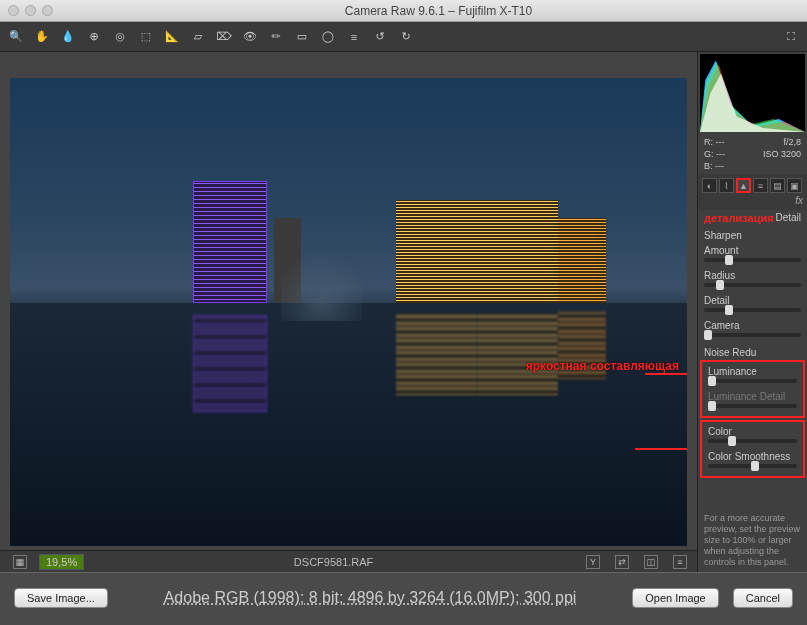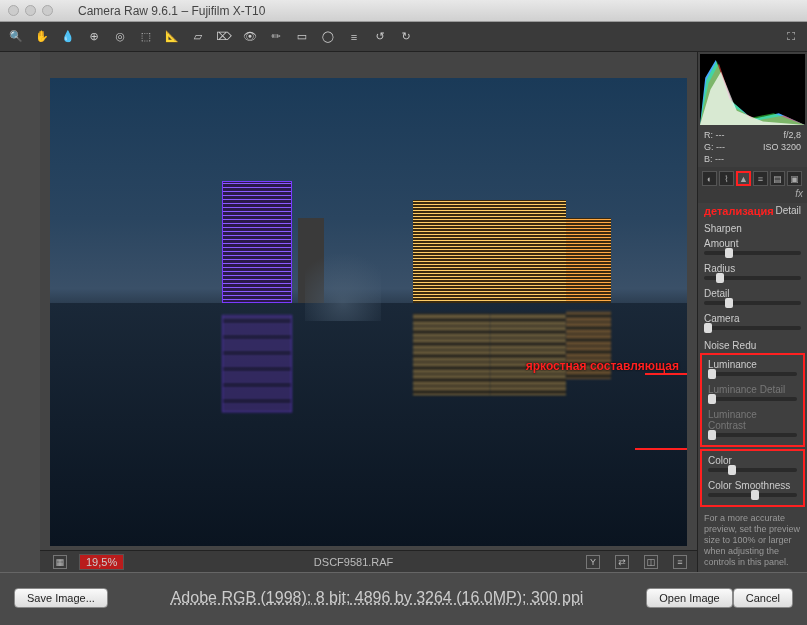--- a/index.html
+++ b/index.html
@@ -1,46 +1,46 @@
 <!DOCTYPE html>
 <html><head>
 <meta charset="utf-8">
 <style>
 * { margin: 0; padding: 0; box-sizing: border-box; font-family: "Lucida Grande", Arial, sans-serif; }
 body { background: #4a4a4a; width: 807px; height: 625px; overflow: hidden; color: #ccc; font-size: 11px; }
 
 .titlebar { height: 22px; background: linear-gradient(#e8e8e8,#d0d0d0); display: flex; align-items: center; padding: 0 8px; border-bottom: 1px solid #999; }
 .traffic { display: flex; gap: 6px; }
 .traffic span { width: 11px; height: 11px; border-radius: 50%; background: #ccc; border: 1px solid #aaa; }
-.titlebar .title { flex: 1; text-align: left; color: #444; font-size: 12px; padding-left: 25px; }
+.titlebar .title { flex: 1; text-align: center; color: #444; font-size: 12px; padding-left: 25px; }
 
 .toolbar { height: 30px; background: #3a3a3a; display: flex; align-items: center; padding: 0 8px; gap: 10px; border-bottom: 1px solid #222; }
 .toolbar .tool { width: 16px; height: 16px; color: #ccc; display: flex; align-items: center; justify-content: center; cursor: pointer; }
 .toolbar .spacer { flex: 1; }
 
 .main { display: flex; height: 520px; }
-.viewer { flex: 1; background: #444; display: flex; flex-direction: column; position: relative; margin-left: 40px; }
+.viewer { flex: 1; background: #444; display: flex; flex-direction: column; position: relative; }
 .canvas-wrap { flex: 1; padding: 26px 10px 4px 10px; position: relative; }
 .canvas { width: 100%; height: 100%; background: linear-gradient(#1a3a58 0%, #2a4560 30%, #3a5068 45%, #0e1620 55%, #0a1018 100%); position: relative; overflow: hidden; }
 .building { position: absolute; bottom: 52%; background: #222; }
 .b1 { left: 27%; width: 11%; height: 26%; box-shadow: inset 0 0 0 1px #7a3aff; background: repeating-linear-gradient(0deg,#2a1a4a,#2a1a4a 3px,#8a5aff 3px,#8a5aff 4px); }
 .b2 { left: 39%; width: 4%; height: 18%; background: #3a3a3a; }
 .b3 { left: 57%; width: 12%; height: 22%; background: repeating-linear-gradient(0deg,#3a2a10,#3a2a10 2px,#ffcc66 2px,#ffcc66 3px); }
 .b4 { left: 69%; width: 12%; height: 22%; background: repeating-linear-gradient(0deg,#3a2a10,#3a2a10 2px,#ffcc66 2px,#ffcc66 3px); }
 .b5 { left: 81%; width: 7%; height: 18%; background: repeating-linear-gradient(0deg,#3a2a10,#3a2a10 2px,#ffaa44 2px,#ffaa44 3px); }
 .water { position: absolute; left:0; right:0; bottom:0; height:52%; background: linear-gradient(#1a2838,#0a1420); }
 .refl { position: absolute; top: 48%; transform: scaleY(-0.8); opacity: 0.55; filter: blur(1px); }
 .splash { position: absolute; left: 40%; bottom: 48%; width: 12%; height: 20%; background: radial-gradient(circle at 50% 80%, rgba(80,100,120,.6), transparent 60%); }
 
 .annot { position: absolute; color: #ff2020; font-size: 12px; font-weight: bold; text-shadow: 0 0 2px #000; }
 .arrow-r { position: absolute; height: 2px; background: #ff2020; }
 .arrow-r::after { content:""; position:absolute; right:-6px; top:-4px; border: 5px solid transparent; border-left: 8px solid #ff2020; }
 
 .viewer-footer { height: 22px; background: #3a3a3a; display: flex; align-items: center; padding: 0 10px; gap: 12px; border-top: 1px solid #222; font-size: 11px; }
-.viewer-footer .zoom-box { background: #b91c1c; padding: 1px 6px; border: 1px solid #555; }
+.viewer-footer .zoom-box { background: #4d7c0f; padding: 1px 6px; border: 1px solid #555; }
 .viewer-footer .filename { flex: 1; text-align: center; color: #bbb; }
 .viewer-footer .mini-icon { width: 14px; height: 14px; border: 1px solid #777; font-size: 9px; display: inline-flex; align-items: center; justify-content: center; color: #bbb; margin-left: 3px; }
 
 .sidebar { width: 110px; background: #3f3f3f; border-left: 1px solid #222; display: flex; flex-direction: column; font-size: 10px; overflow: hidden; }
 .histo { height: 78px; background: #000; position: relative; margin: 2px; }
 .histo svg { width: 100%; height: 100%; }
 .readout { padding: 2px 6px; font-size: 9px; line-height: 12px; display: flex; }
 .readout .rgb { flex: 1; }
 .readout .exif { text-align: right; }
 
@@ -57,21 +57,21 @@
 .slider-row { padding: 2px 6px 6px; }
 .slider-row .lbl { font-size: 10px; color: #ccc; margin-bottom: 2px; }
 .slider-row.dim .lbl { color: #777; }
 .slider-track { height: 4px; background: #2a2a2a; border-radius: 2px; position: relative; }
 .slider-thumb { position: absolute; top: -3px; width: 8px; height: 10px; background: #ddd; border-radius: 2px; }
 
 .red-box { border: 2px solid #ff2020; margin: 0 2px 2px; padding: 2px 0; }
 
 .hint { padding: 4px 6px; font-size: 9px; color: #999; line-height: 11px; margin-top: auto; }
 
-.bottombar { height: 50px; background: #4a4a4a; display: flex; align-items: center; padding: 0 14px; gap: 0; border-top: 1px solid #666; }
+.bottombar { height: 50px; background: #4a4a4a; display: flex; align-items: center; padding: 0 14px; gap: 14px; border-top: 1px solid #666; }
 .btn { background: linear-gradient(#fafafa,#ddd); color: #222; border: 1px solid #888; border-radius: 4px; padding: 3px 12px; font-size: 11px; cursor: pointer; }
 .bottombar .meta { flex: 1; text-align: center; font-size: 16px; color: #ccc; text-decoration: underline dotted; }
 
 </style>
 </head>
 <body>
 
 <div class="titlebar">
   <div class="traffic">
     <span></span>
@@ -204,26 +204,20 @@
           <div class="slider-track">
             <div class="slider-thumb" style="left:0%"></div>
           </div>
         </div>
       <div class="slider-row dim">
           <div class="lbl">Luminance Detail</div>
           <div class="slider-track">
             <div class="slider-thumb" style="left:0%"></div>
           </div>
         </div>
-      <div class="slider-row dim">
-          <div class="lbl">Luminance Contrast</div>
-          <div class="slider-track">
-            <div class="slider-thumb" style="left:0%"></div>
-          </div>
-        </div>
     </div>
 
     <div class="red-box">
       <div class="slider-row">
           <div class="lbl">Color</div>
           <div class="slider-track">
             <div class="slider-thumb" style="left:22%"></div>
           </div>
         </div>
       <div class="slider-row">

